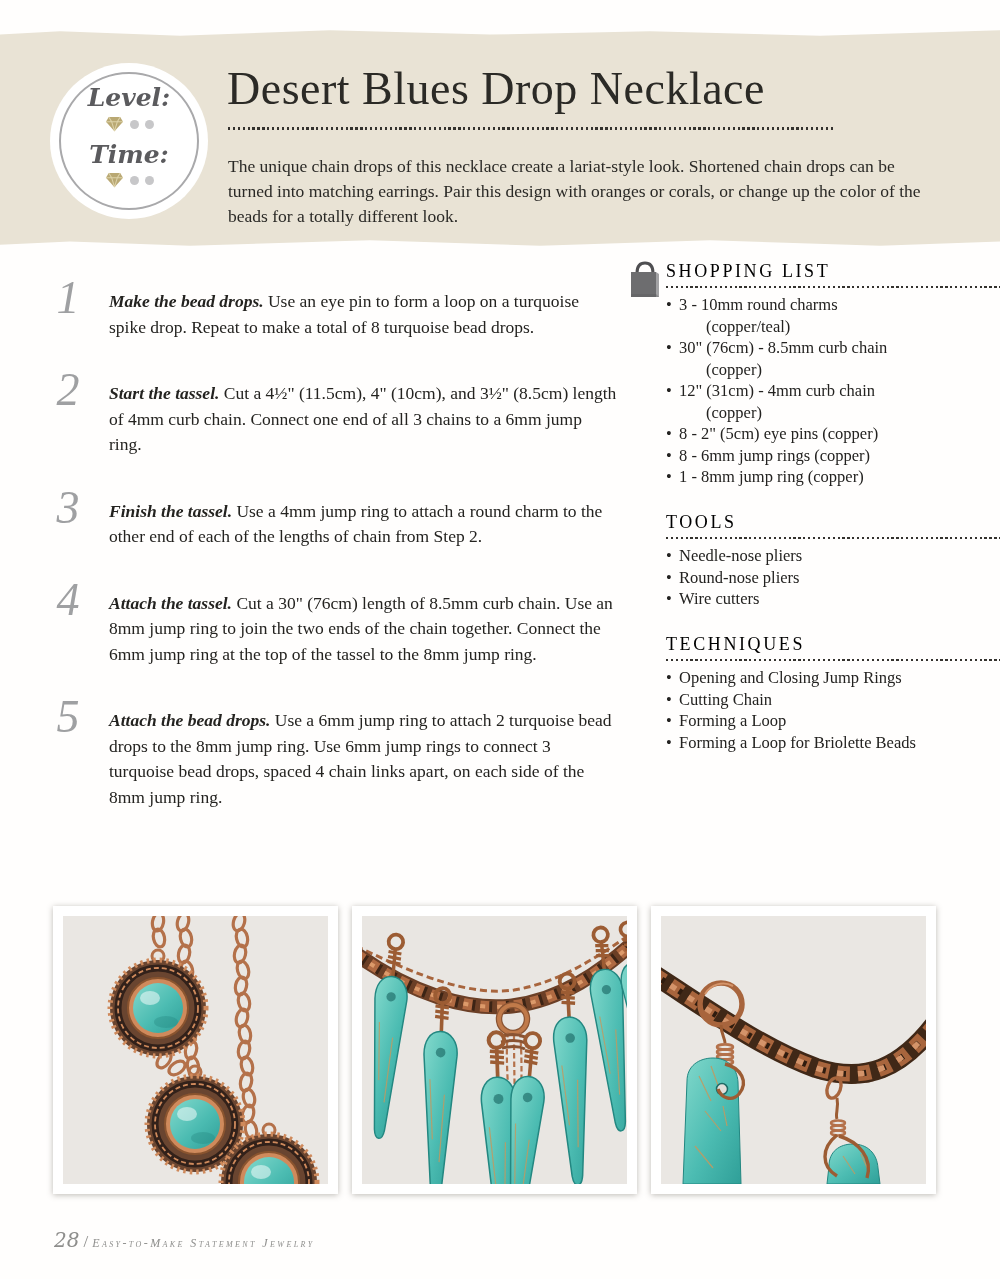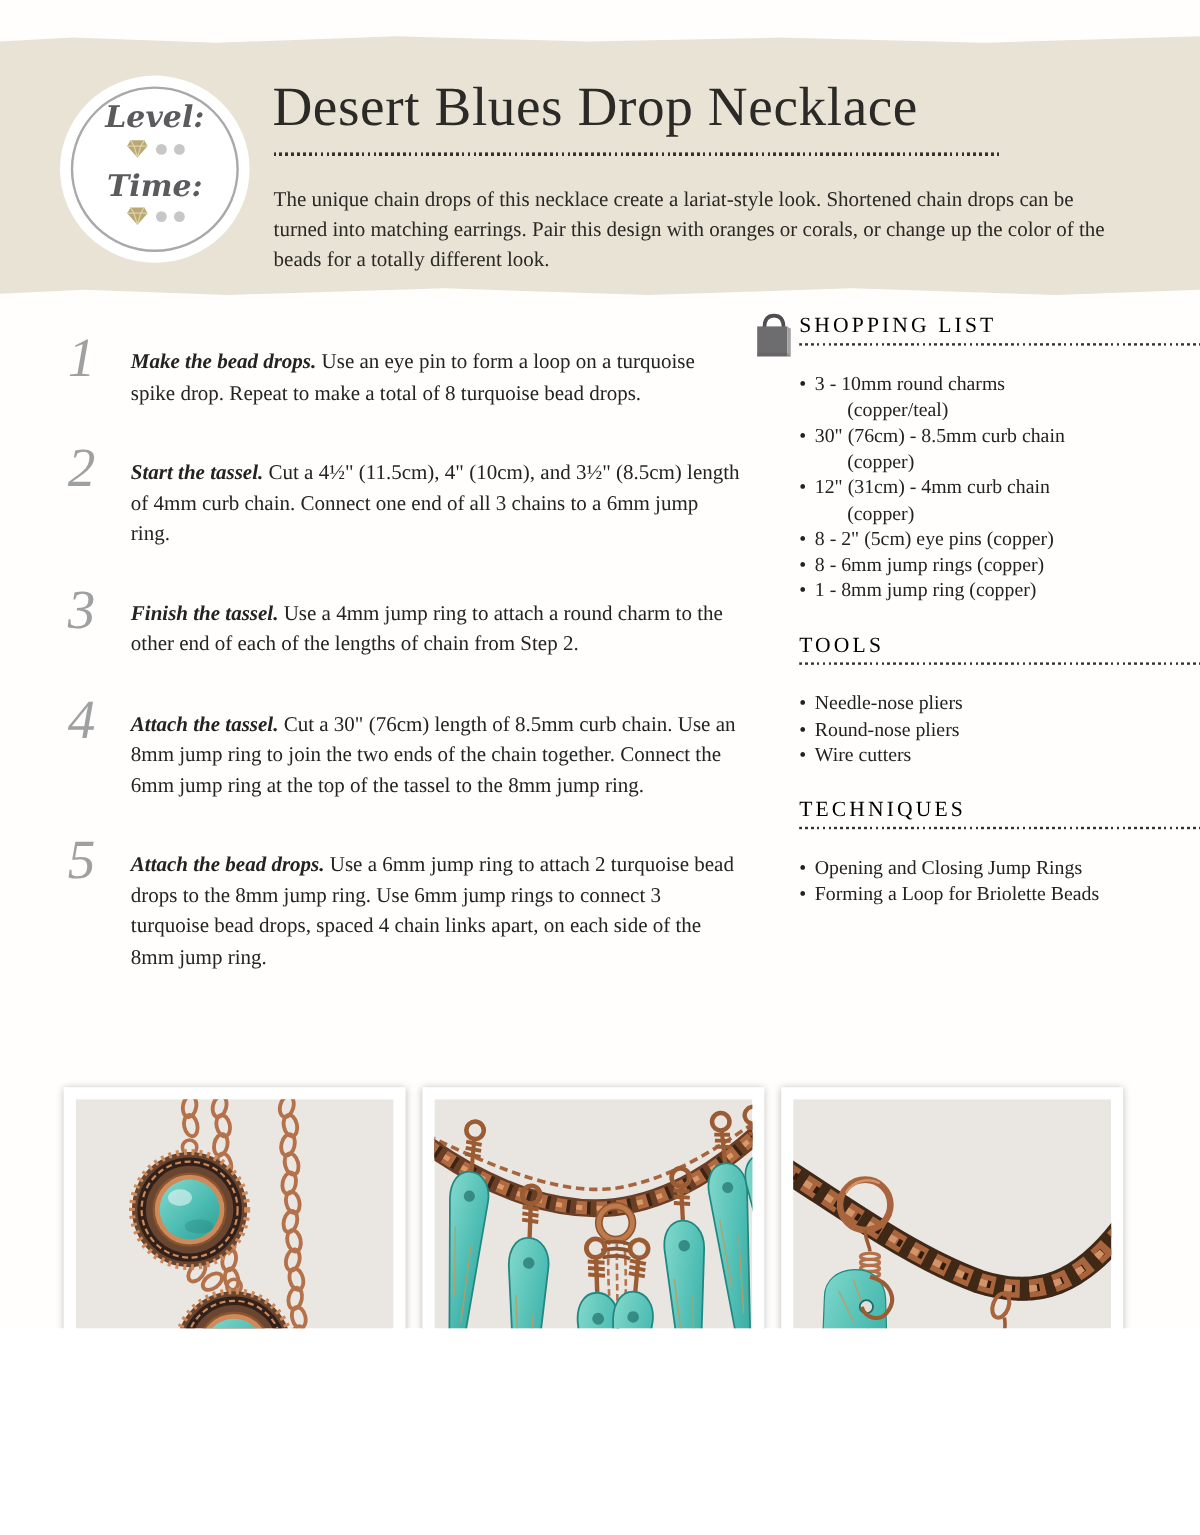--- a/index.html
+++ b/index.html
@@ -1,16 +1,16 @@
 <!DOCTYPE html>
 <html><head>
 <meta charset="utf-8">
 <style>
   html,body{margin:0;padding:0;background:#ffffff;}
-  #page{position:relative;width:1000px;height:1107px;background:#fffefd;overflow:hidden;
+  #page{position:relative;width:1000px;height:1279px;background:#fffefd;overflow:hidden;
         font-family:"Liberation Serif",serif;color:#262522;}
 
   
   .band{position:absolute;left:0;top:28px;width:1000px;height:220px;background:#e9e3d5;
         clip-path:polygon(0 3%,6% 1.5%,18% 3.5%,33% 1%,49% 3%,65% 1.5%,82% 3.5%,100% 1%,
                           100% 97%,88% 99%,71% 96.5%,54% 99%,37% 96.5%,19% 99%,7% 97%,0 98.5%);}
 
   
   .badge{position:absolute;left:50px;top:63px;width:158px;height:156px;background:#ffffff;border-radius:50%;}
   .badge-ring{position:absolute;inset:9px;border:2.5px solid #a9a9ab;border-radius:50%;
@@ -36,21 +36,21 @@
   .step-text{margin:12px;font-size:17.5px;line-height:25.5px;color:#242320;}
   .step-text .lead{font-weight:bold;font-style:italic;}
 
   
   .sidebar{position:absolute;left:628px;top:262px;width:372px;}
   .sb-section{position:relative;padding-left:38px;}
   .sb-section + .sb-section{margin-top:25px;}
   .bag{position:absolute;left:0;top:-2px;width:34px;height:40px;}
   .sb-head{font-size:18px;letter-spacing:2.6px;color:#000000;line-height:1.1;}
   .sb-rule{margin-top:4px;}
-  .sb-items{margin-top:21px;font-size:16.5px;line-height:21.5px;color:#232220;font-family:Liberation Serif, serif;}
+  .sb-items{margin-top:6px;font-size:16.5px;line-height:21.5px;color:#232220;font-family:Liberation Serif, serif;}
   .li{position:relative;padding-left:13px;}
   .li::before{content:"\2022";position:absolute;left:0;top:0;}
   .li-sub{display:block;padding-left:27px;}
 
   
   .photos{position:absolute;left:53px;top:906px;display:flex;gap:14px;}
   .photo{width:265px;height:268px;background:#ffffff;padding:10px;
         box-shadow:0 1px 6px rgba(90,85,75,.4);}
   .photo svg{display:block;width:265px;height:268px;}
 
@@ -196,21 +196,27 @@
 
     <div class="sb-section">
       <div class="sb-head">TECHNIQUES</div>
       <div class="sb-rule dotrule"></div>
       <div class="sb-items">
 
           <div class="li">
             <span class="li-main">Opening and Closing Jump Rings</span>
           </div>
 
-
+          <div class="li">
+            <span class="li-main">Cutting Chain</span>
+          </div>
+
+          <div class="li">
+            <span class="li-main">Forming a Loop</span>
+          </div>
 
           <div class="li">
             <span class="li-main">Forming a Loop for Briolette Beads</span>
           </div>
         </div>
     </div>
 
   </div>
 
   <div class="photos">

